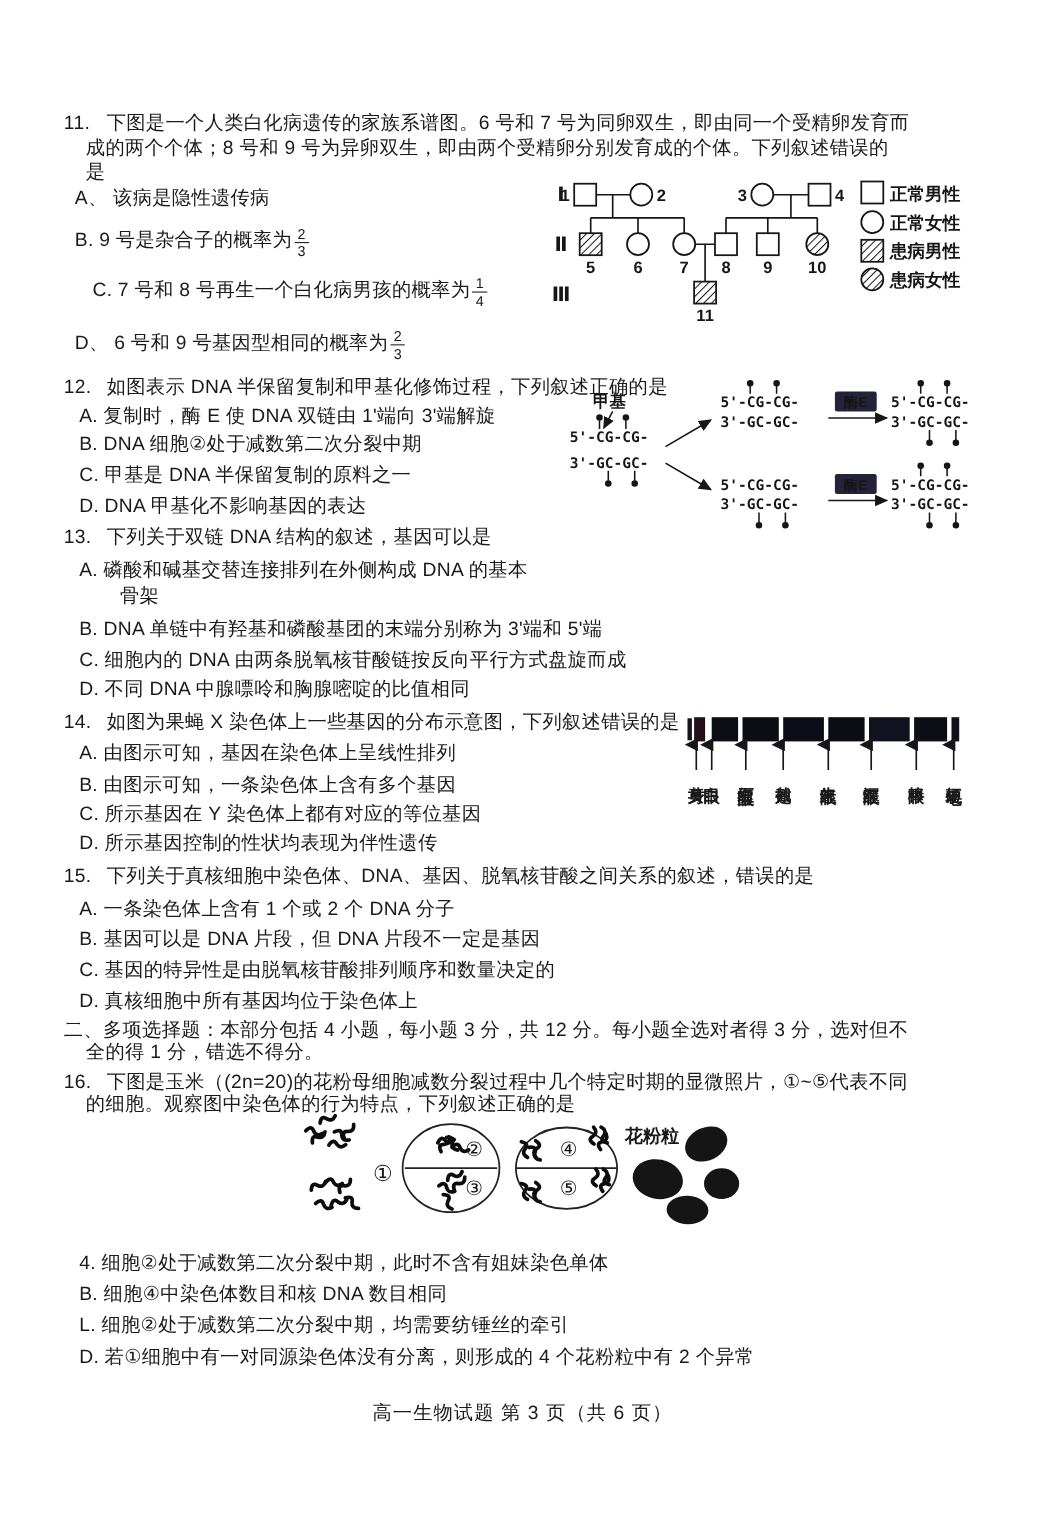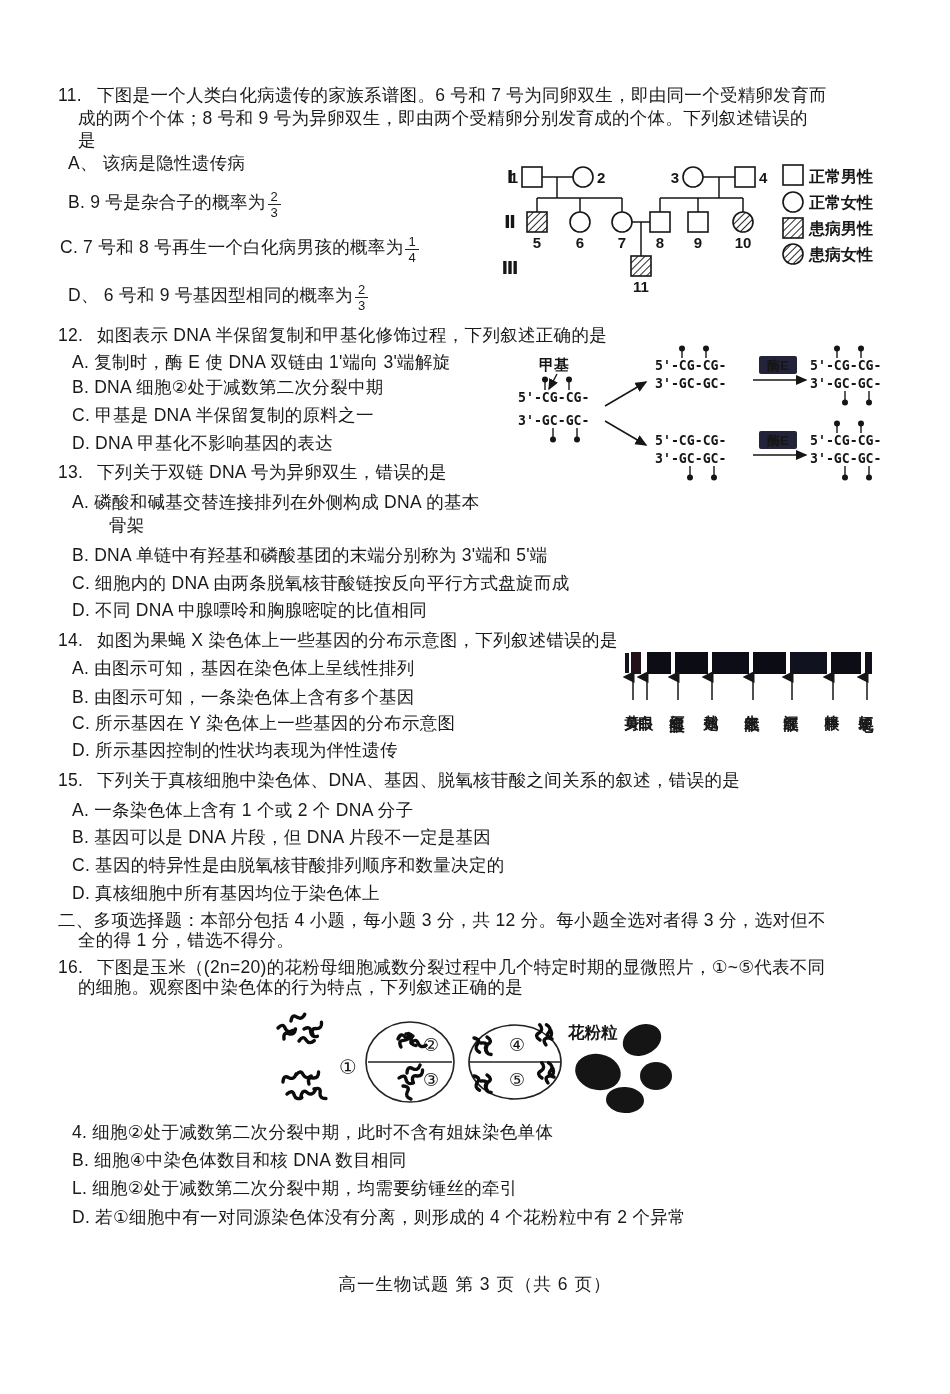--- a/index.html
+++ b/index.html
@@ -1,18 +1,18 @@
 <!DOCTYPE html>
 <html lang="zh"><head>
 <meta charset="utf-8">
 <style>
   html,body{margin:0;padding:0;}
   body{position:relative;width:950px;height:1394px;background:#ffffff;
        font-family:"Liberation Sans","DejaVu Sans",sans-serif;color:#1a1a1a;overflow:hidden;}
-  .t{position:absolute;white-space:nowrap;font-size:17.5px;line-height:21px;letter-spacing:.3px;}
+  .t{position:absolute;white-space:nowrap;font-size:17.5px;line-height:21px;letter-spacing:.3px;margin-top:16px;}
   .ol{display:inline-block;margin-right:5px;}
   .frac{display:inline-block;vertical-align:-9px;text-align:center;font-size:13px;line-height:13px;margin-left:2px;}
   .frac .fn{display:block;border-bottom:1.4px solid #222;padding:0 3px 1px;}
   .frac .fd{display:block;padding-top:1px;}
   .fig{position:absolute;}
   svg text{font-family:"Liberation Sans","DejaVu Sans",sans-serif;fill:#161616;}
   .st{font-size:15px;font-weight:bold;}
   .gl{font-size:18px;font-weight:bold;}
   .lg{font-size:16px;font-weight:bold;}
   .mono{font-family:"DejaVu Sans Mono","Liberation Mono",monospace;font-size:13.2px;font-weight:bold;}
@@ -28,21 +28,21 @@
 <div class="t" style="left:97px;top:85px">下图是一个人类白化病遗传的家族系谱图。6 号和 7 号为同卵双生，即由同一个受精卵发育而</div>
 <div class="t" style="left:78px;top:108px">成的两个个体；8 号和 9 号为异卵双生，即由两个受精卵分别发育成的个体。下列叙述错误的</div>
 <div class="t" style="left:78px;top:130px">是</div>
 
 <div class="t" style="left:68px;top:153px">
   <span class="ol">A、</span><span>该病是隐性遗传病</span>
 </div>
 <div class="t" style="left:68px;top:190px">
   <span class="ol">B.</span><span>9 号是杂合子的概率为</span><span class="frac"><span class="fn">2</span><span class="fd">3</span></span>
 </div>
-<div class="t" style="left:60px;top:235px">
+<div class="t" style="left:84px;top:235px">
   <span class="ol">C.</span><span>7 号和 8 号再生一个白化病男孩的概率为</span><span class="frac"><span class="fn">1</span><span class="fd">4</span></span>
 </div>
 <div class="t" style="left:68px;top:283px">
   <span class="ol">D、</span><span>6 号和 9 号基因型相同的概率为</span><span class="frac"><span class="fn">2</span><span class="fd">3</span></span>
 </div>
 
 <svg class="fig" style="left:488px;top:158px" width="415" height="150" viewBox="0 0 415 150">
   <defs>
     <pattern id="hp" width="5" height="5" patternUnits="userSpaceOnUse" patternTransform="rotate(45)">
       <rect width="5" height="5" fill="#fff"></rect>
@@ -195,32 +195,32 @@
         <circle cx="346" cy="81.5" r="2.3"></circle>
       <line x1="330" y1="124" x2="330" y2="133"></line>
         <circle cx="330" cy="135.5" r="2.3"></circle>
       <line x1="354" y1="124" x2="354" y2="133"></line>
         <circle cx="354" cy="135.5" r="2.3"></circle>
     </g>
   </g>
 </svg>
 
 <div class="t" style="left:58px;top:462px">13.</div>
-<div class="t" style="left:97px;top:462px">下列关于双链 DNA 号为异卵双生，错误的是</div>
+<div class="t" style="left:97px;top:462px">下列关于双链 DNA 结构的叙述，基因可以是</div>
 <div class="t" style="left:72px;top:492px"><span class="ol">A.</span><span>磷酸和碱基交替连接排列在外侧构成 DNA 的基本</span></div>
 <div class="t" style="left:109px;top:515px">骨架</div>
 <div class="t" style="left:72px;top:545px"><span class="ol">B.</span><span>DNA 单链中有羟基和磷酸基团的末端分别称为 3'端和 5'端</span></div>
 <div class="t" style="left:72px;top:573px"><span class="ol">C.</span><span>细胞内的 DNA 由两条脱氧核苷酸链按反向平行方式盘旋而成</span></div>
 <div class="t" style="left:72px;top:600px"><span class="ol">D.</span><span>不同 DNA 中腺嘌呤和胸腺嘧啶的比值相同</span></div>
 
 <div class="t" style="left:58px;top:630px">14.</div>
 <div class="t" style="left:97px;top:630px">如图为果蝇 X 染色体上一些基因的分布示意图，下列叙述错误的是</div>
 <div class="t" style="left:72px;top:658px"><span class="ol">A.</span><span>由图示可知，基因在染色体上呈线性排列</span></div>
 <div class="t" style="left:72px;top:687px"><span class="ol">B.</span><span>由图示可知，一条染色体上含有多个基因</span></div>
-<div class="t" style="left:72px;top:713px"><span class="ol">C.</span><span>所示基因在 Y 染色体上一些基因的分布示意图</span></div>
+<div class="t" style="left:72px;top:713px"><span class="ol">C.</span><span>所示基因在 Y 染色体上都有对应的等位基因</span></div>
 <div class="t" style="left:72px;top:740px"><span class="ol">D.</span><span>所示基因控制的性状均表现为伴性遗传</span></div>
 
 <svg class="fig" style="left:616px;top:646px" width="330" height="60" viewBox="0 0 330 60">
   <defs>
     <marker id="ah-x" markerWidth="10" markerHeight="9" refX="4" refY="7" orient="auto">
       <path d="M0,8L4,0L8,8z" fill="#161616"></path>
     </marker>
   </defs>
   <g>
     <rect x="9" y="7" width="4" height="20" fill="#14141c"></rect>

